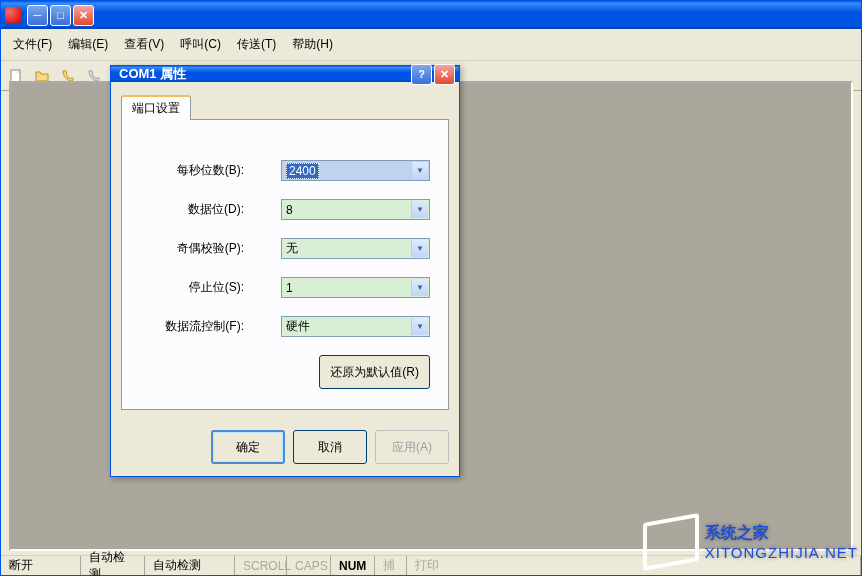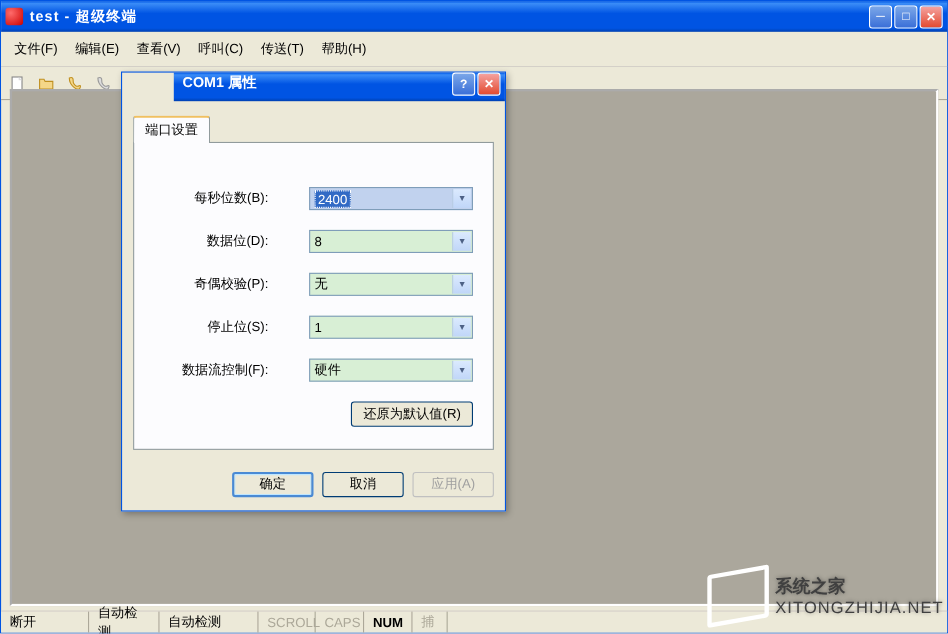--- a/index.html
+++ b/index.html
@@ -107,28 +107,27 @@
     .dialog {
       position: absolute;
       top: 65px; left: 110px;
       width: 350px;
       background: #ece9d8;
       border: 1px solid #0054e3;
       box-shadow: 2px 2px 6px rgba(0,0,0,0.3);
     }
     .dialog-titlebar {
       background: linear-gradient(to bottom, #0058e6 0%, #3a8cf7 8%, #0054e3 40%, #0054e3 88%, #0040b0 100%);
-      height: 26px;
-      display: flex;
-      align-items: flex-start;
+      height: 16px;
+      display: flex;
+      align-items: center;
       padding: 0 4px;
       color: #fff;
       font-weight: bold;
       font-size: 13px;
-      margin-left: 47px;
     }
     .dialog-titlebar-text { flex: 1; padding-left: 4px; }
     .dialog-body { padding: 12px 10px 10px; }
     .tab-strip {
       display: flex;
       position: relative;
       z-index: 2;
     }
     .tab {
       background: #fcfcfe;
@@ -190,21 +189,21 @@
       color: #4d6185;
       font-size: 8px;
     }
     .restore-row {
       display: flex;
       justify-content: flex-end;
       margin-top: 16px;
     }
     .btn {
       min-width: 74px;
-      height: 23px;
+      height: 34px;
       background: #ece9d8;
       border: 1px solid #003c74;
       border-radius: 3px;
       padding: 0 10px;
       cursor: pointer;
       font-size: 12px;
       display: inline-flex;
       align-items: center;
       justify-content: center;
     }
@@ -219,21 +218,21 @@
     }
     .dialog-actions {
       display: flex;
       justify-content: flex-end;
       gap: 8px;
       padding: 10px 10px 12px;
     }
     .watermark {
       position: absolute;
       bottom: 10px; right: 4px;
-      color: #404040;
+      color: #1d4ed8;
       font-size: 16px;
       font-weight: bold;
       display: flex;
       align-items: center;
       gap: 8px;
       text-shadow: 0 0 4px rgba(0,0,0,0.4);
       justify-content: space-between;
     }
     .watermark-icon {
       width: 54px; height: 48px;
@@ -252,21 +251,20 @@
       font-weight: normal;
       letter-spacing: 1px;
     }
   </style>
 </head>
 <body>
 
 <div class="main-window">
   <div class="titlebar">
     <div class="titlebar-icon"></div>
-    <div class="titlebar-text">test - 超级终端</div>
     <div class="win-controls">
       <div class="win-btn">─</div>
       <div class="win-btn">□</div>
       <div class="win-btn close">✕</div>
     </div>
   </div>
 
   <div class="menubar">
     <div class="menu-item">文件(F)</div>
     <div class="menu-item">编辑(E)</div>
@@ -303,20 +301,21 @@
   <div class="content-area"></div>
 
   <div class="statusbar">
     <div class="status-cell" style="width:80px">断开</div>
     <div class="status-cell" style="width:64px">自动检测</div>
     <div class="status-cell" style="width:90px">自动检测</div>
     <div class="status-cell dim" style="width:52px">SCROLL</div>
     <div class="status-cell dim" style="width:44px">CAPS</div>
     <div class="status-cell num" style="width:44px">NUM</div>
     <div class="status-cell dim" style="width:32px">捕</div>
+    <div class="status-cell dim" style="flex:1">打印</div>
   </div>
 </div>
 
 <div class="dialog">
   <div class="dialog-titlebar">
     <div class="dialog-titlebar-text">COM1 属性</div>
     <div class="win-btn">?</div>
     <div class="win-btn close" style="margin-left:2px">✕</div>
   </div>
   <div class="dialog-body">

